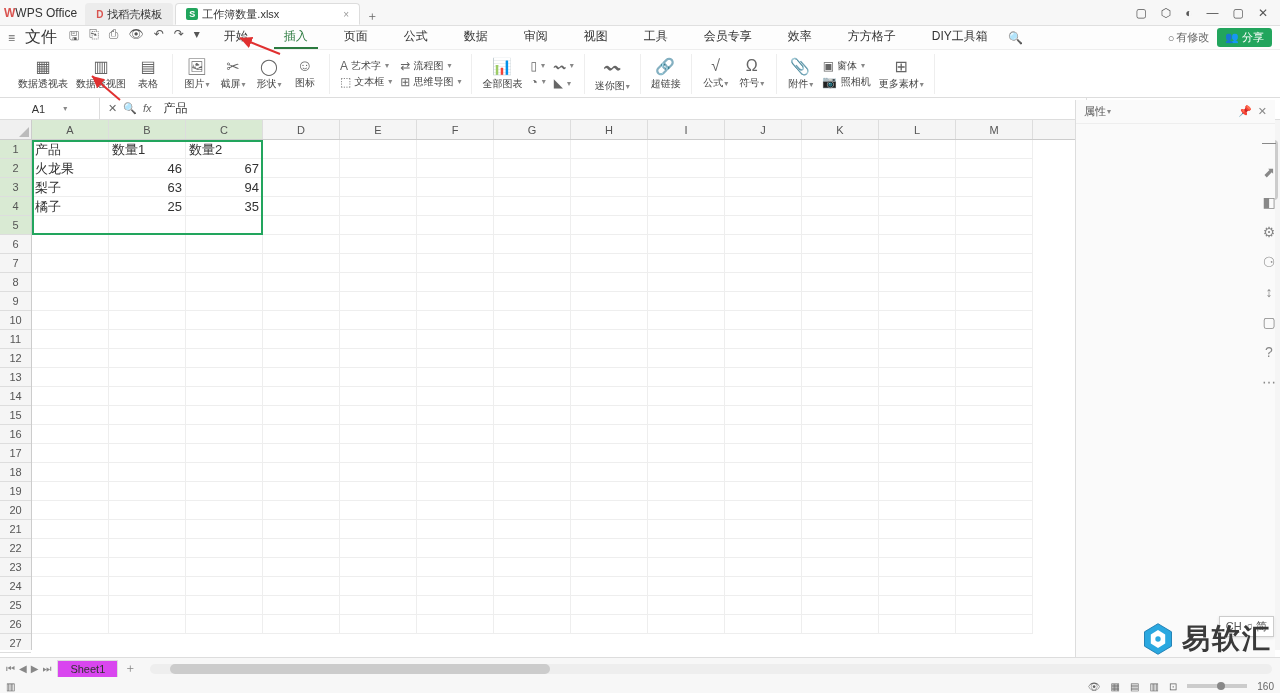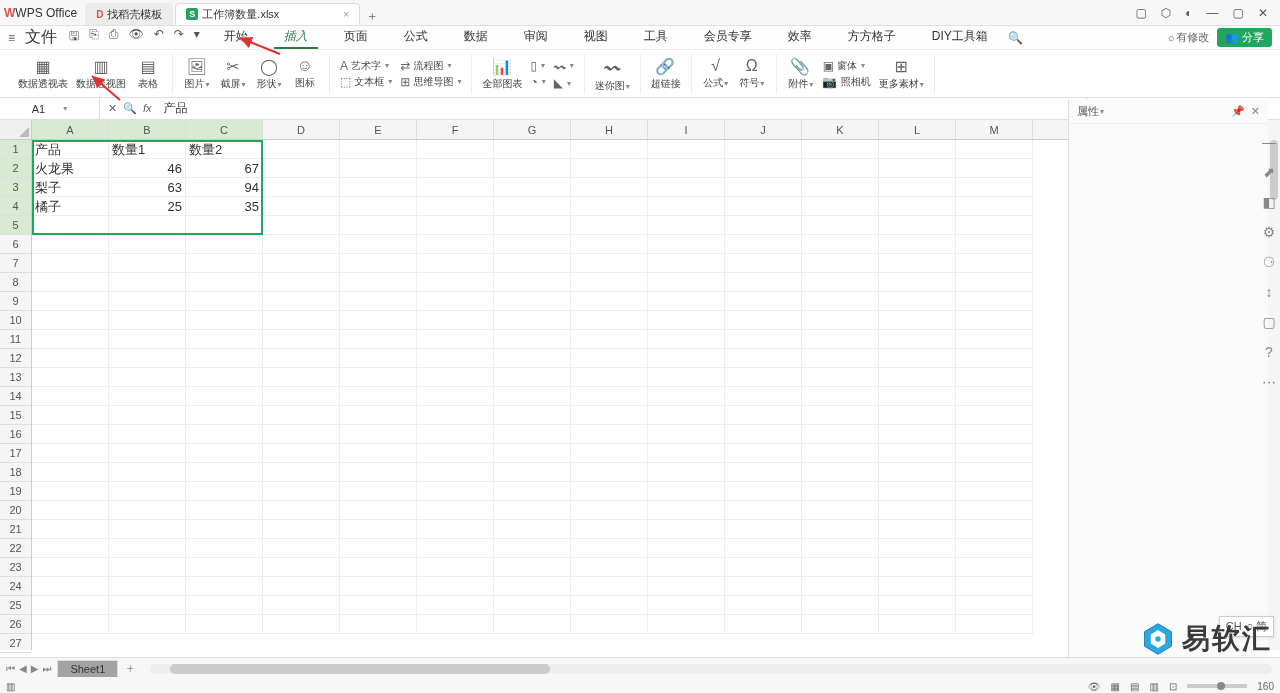--- a/index.html
+++ b/index.html
@@ -17,21 +17,21 @@
 .win-btn { cursor: pointer; font-size: 12px; }
 
 
 .menu-bar { height: 24px; display: flex; align-items: center; padding: 0 8px; background: #fdfdfd; border-bottom: 1px solid #eee; }
 .hamburger { margin-right: 4px; color: #666; cursor: pointer; }
 .file-menu { font-size: 16px; padding: 0 6px; cursor: pointer; }
 .qa-icons { display: flex; gap: 10px; margin-left: 6px; margin-right: 10px; color: #555; }
 .qa-icon { cursor: pointer; }
 .main-tabs { display: flex; gap: 16px; margin-left: 4px; }
 .main-tab { padding: 2px 10px; font-size: 12px; cursor: pointer; color: #333; }
-.main-tab.active { color: #2b7a3f; border-bottom: 2px solid #2b7a3f; font-style: italic; }
+.main-tab.active { color: #2b7a3f; border-bottom: 2px solid #2b7a3f; }
 .menu-right { margin-left: auto; display: flex; gap: 8px; align-items: center; }
 .badge-edit { font-size: 11px; color: #666; display:flex; align-items:center; gap:2px; }
 .share-btn { background: #22a55d; color: #fff; padding: 2px 8px; border-radius: 3px; font-size: 11px; cursor: pointer; display:flex; align-items:center; gap:3px; }
 
 
 .ribbon { height: 48px; display: flex; align-items: center; padding: 0 8px; background: #fff; border-bottom: 1px solid #ddd; }
 .rib-group { display: flex; align-items: center; gap: 8px; padding: 0 10px; border-right: 1px solid #eee; height: 40px; }
 .rib-item { display: flex; flex-direction: column; align-items: center; gap: 1px; font-size: 10px; color: #444; cursor: pointer; min-width: 28px; }
 .rib-item-h { display: flex; align-items: center; gap: 3px; font-size: 10px; color: #444; cursor: pointer; }
 .rib-icon { font-size: 16px; color: #666; }
@@ -59,31 +59,31 @@
 .col-h.sel { background: #d9ead3; }
 .cells { position: relative; }
 .cell-row { display: flex; height: 19px; }
 .cell { width: 77px; height: 19px; border-right: 1px solid #eee; border-bottom: 1px solid #eee; font-size: 13px; padding: 0 3px; line-height: 19px; overflow: hidden; white-space: nowrap; }
 .cell.num { text-align: right; }
 .selection-border { position: absolute; border: 2px solid #22a55d; pointer-events: none; top: 0; left: 0; width: 231px; height: 95px; }
 .scroll-v { width: 14px; background: #f5f5f5; border-left: 1px solid #ddd; position: relative; }
 .scroll-thumb-v { position: absolute; top: 20px; width: 8px; left: 3px; height: 60px; background: #ccc; border-radius: 4px; }
 
 
-.right-panel { position: absolute; right: 12px; top: 100px; width: 200px; height: 560px; border-left: 1px solid #ddd; background: #fafafa; }
+.right-panel { position: absolute; right: 5px; top: 100px; width: 200px; height: 560px; border-left: 1px solid #ddd; background: #fafafa; }
 .rp-header { height: 24px; display: flex; align-items: center; padding: 0 8px; border-bottom: 1px solid #eee; font-size: 11px; color: #555; }
 .rp-close { margin-left: auto; display: flex; gap: 6px; color: #888; }
 .right-rail { position: absolute; right: 0; top: 130px; width: 22px; display: flex; flex-direction: column; gap: 14px; align-items: center; padding-top: 4px; }
 .rail-icon { color: #888; font-size: 14px; cursor: pointer; }
 
 
 .sheet-bar { position: absolute; bottom: 14px; left: 0; right: 0; height: 22px; display: flex; align-items: center; border-top: 1px solid #ddd; background: #f7f7f7; }
 .sheet-nav { display: flex; gap: 4px; padding: 0 6px; color: #888; font-size: 10px; }
 .sheet-tabs { display: flex; }
-.sheet-tab { padding: 2px 12px; background: #a3a3a3; border: 1px solid #ddd; border-bottom: none; font-size: 11px; cursor: pointer; }
+.sheet-tab { padding: 2px 12px; background: #d946ef; border: 1px solid #ddd; border-bottom: none; font-size: 11px; cursor: pointer; }
 .sheet-add { padding: 0 6px; color: #888; cursor: pointer; }
 .hscroll { flex: 1; margin: 0 8px; height: 10px; background: #eee; position: relative; border-radius: 5px; }
 .hscroll-thumb { position: absolute; left: 20px; width: 380px; height: 10px; background: #ccc; border-radius: 5px; }
 
 
 .status-bar { position: absolute; bottom: 0; left: 0; right: 0; height: 14px; background: #f7f7f7; display: flex; align-items: center; font-size: 10px; color: #666; padding: 0 6px; }
 .status-right { margin-left: auto; display: flex; gap: 10px; align-items: center; }
 .zoom-bar { width: 60px; height: 4px; background: #ccc; position: relative; }
 .zoom-knob { position: absolute; left: 50%; top: -2px; width: 8px; height: 8px; background: #888; border-radius: 50%; }
 

